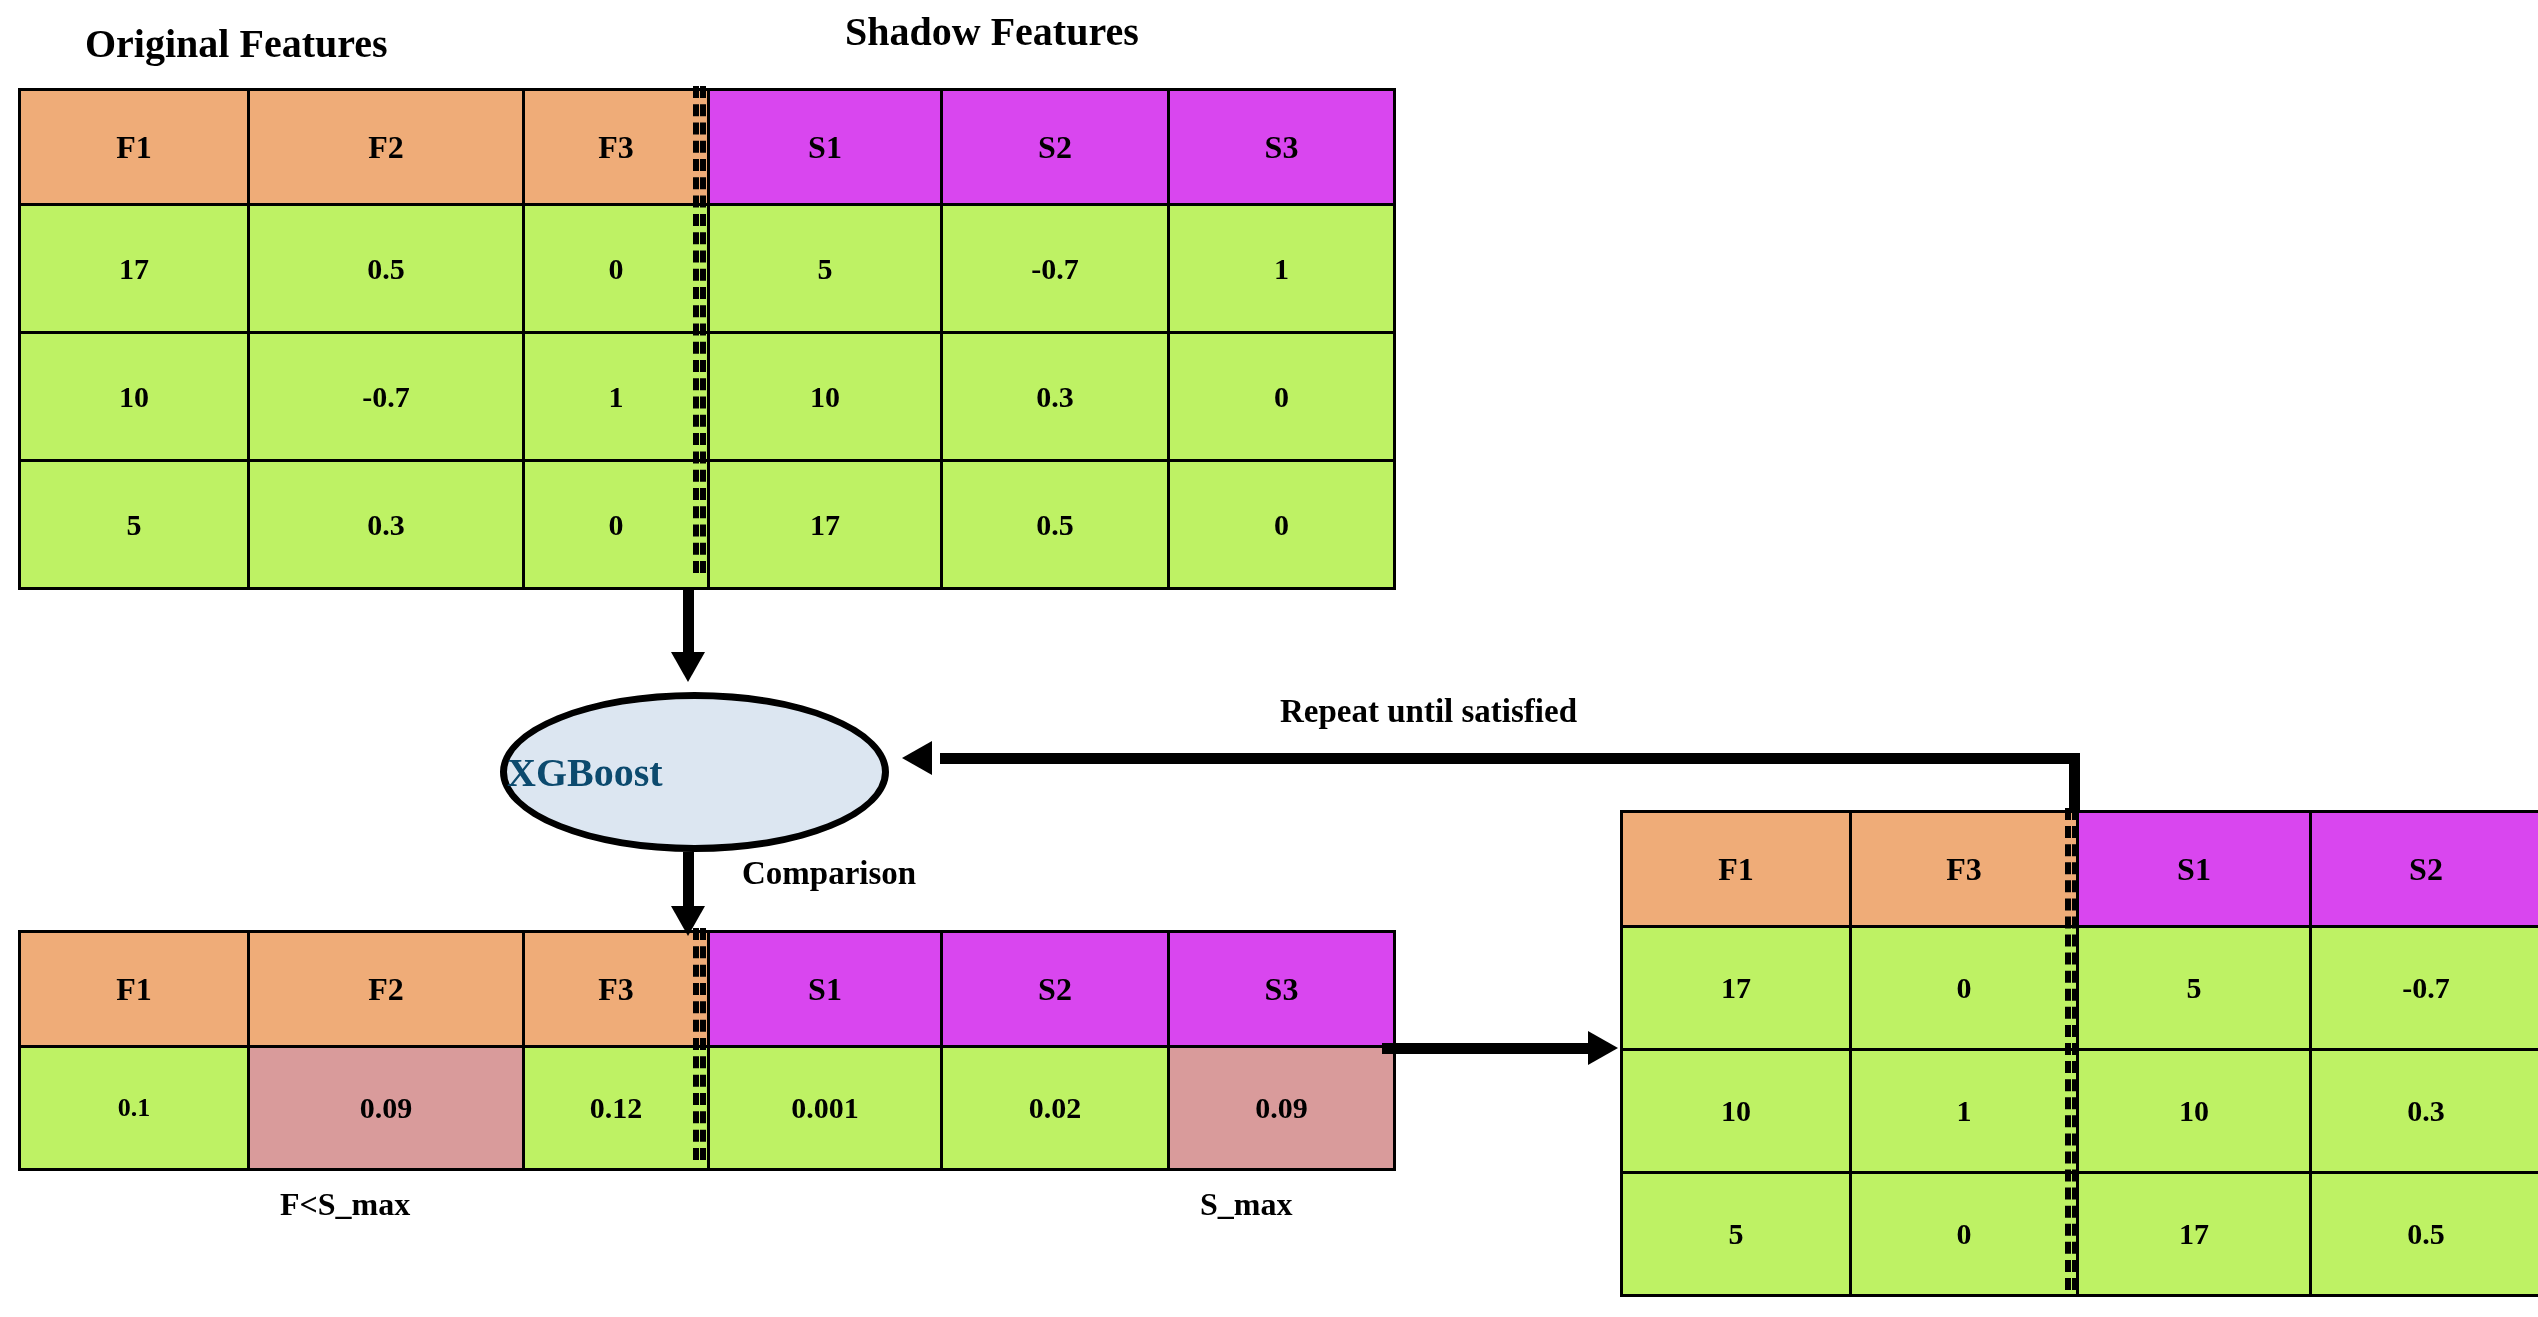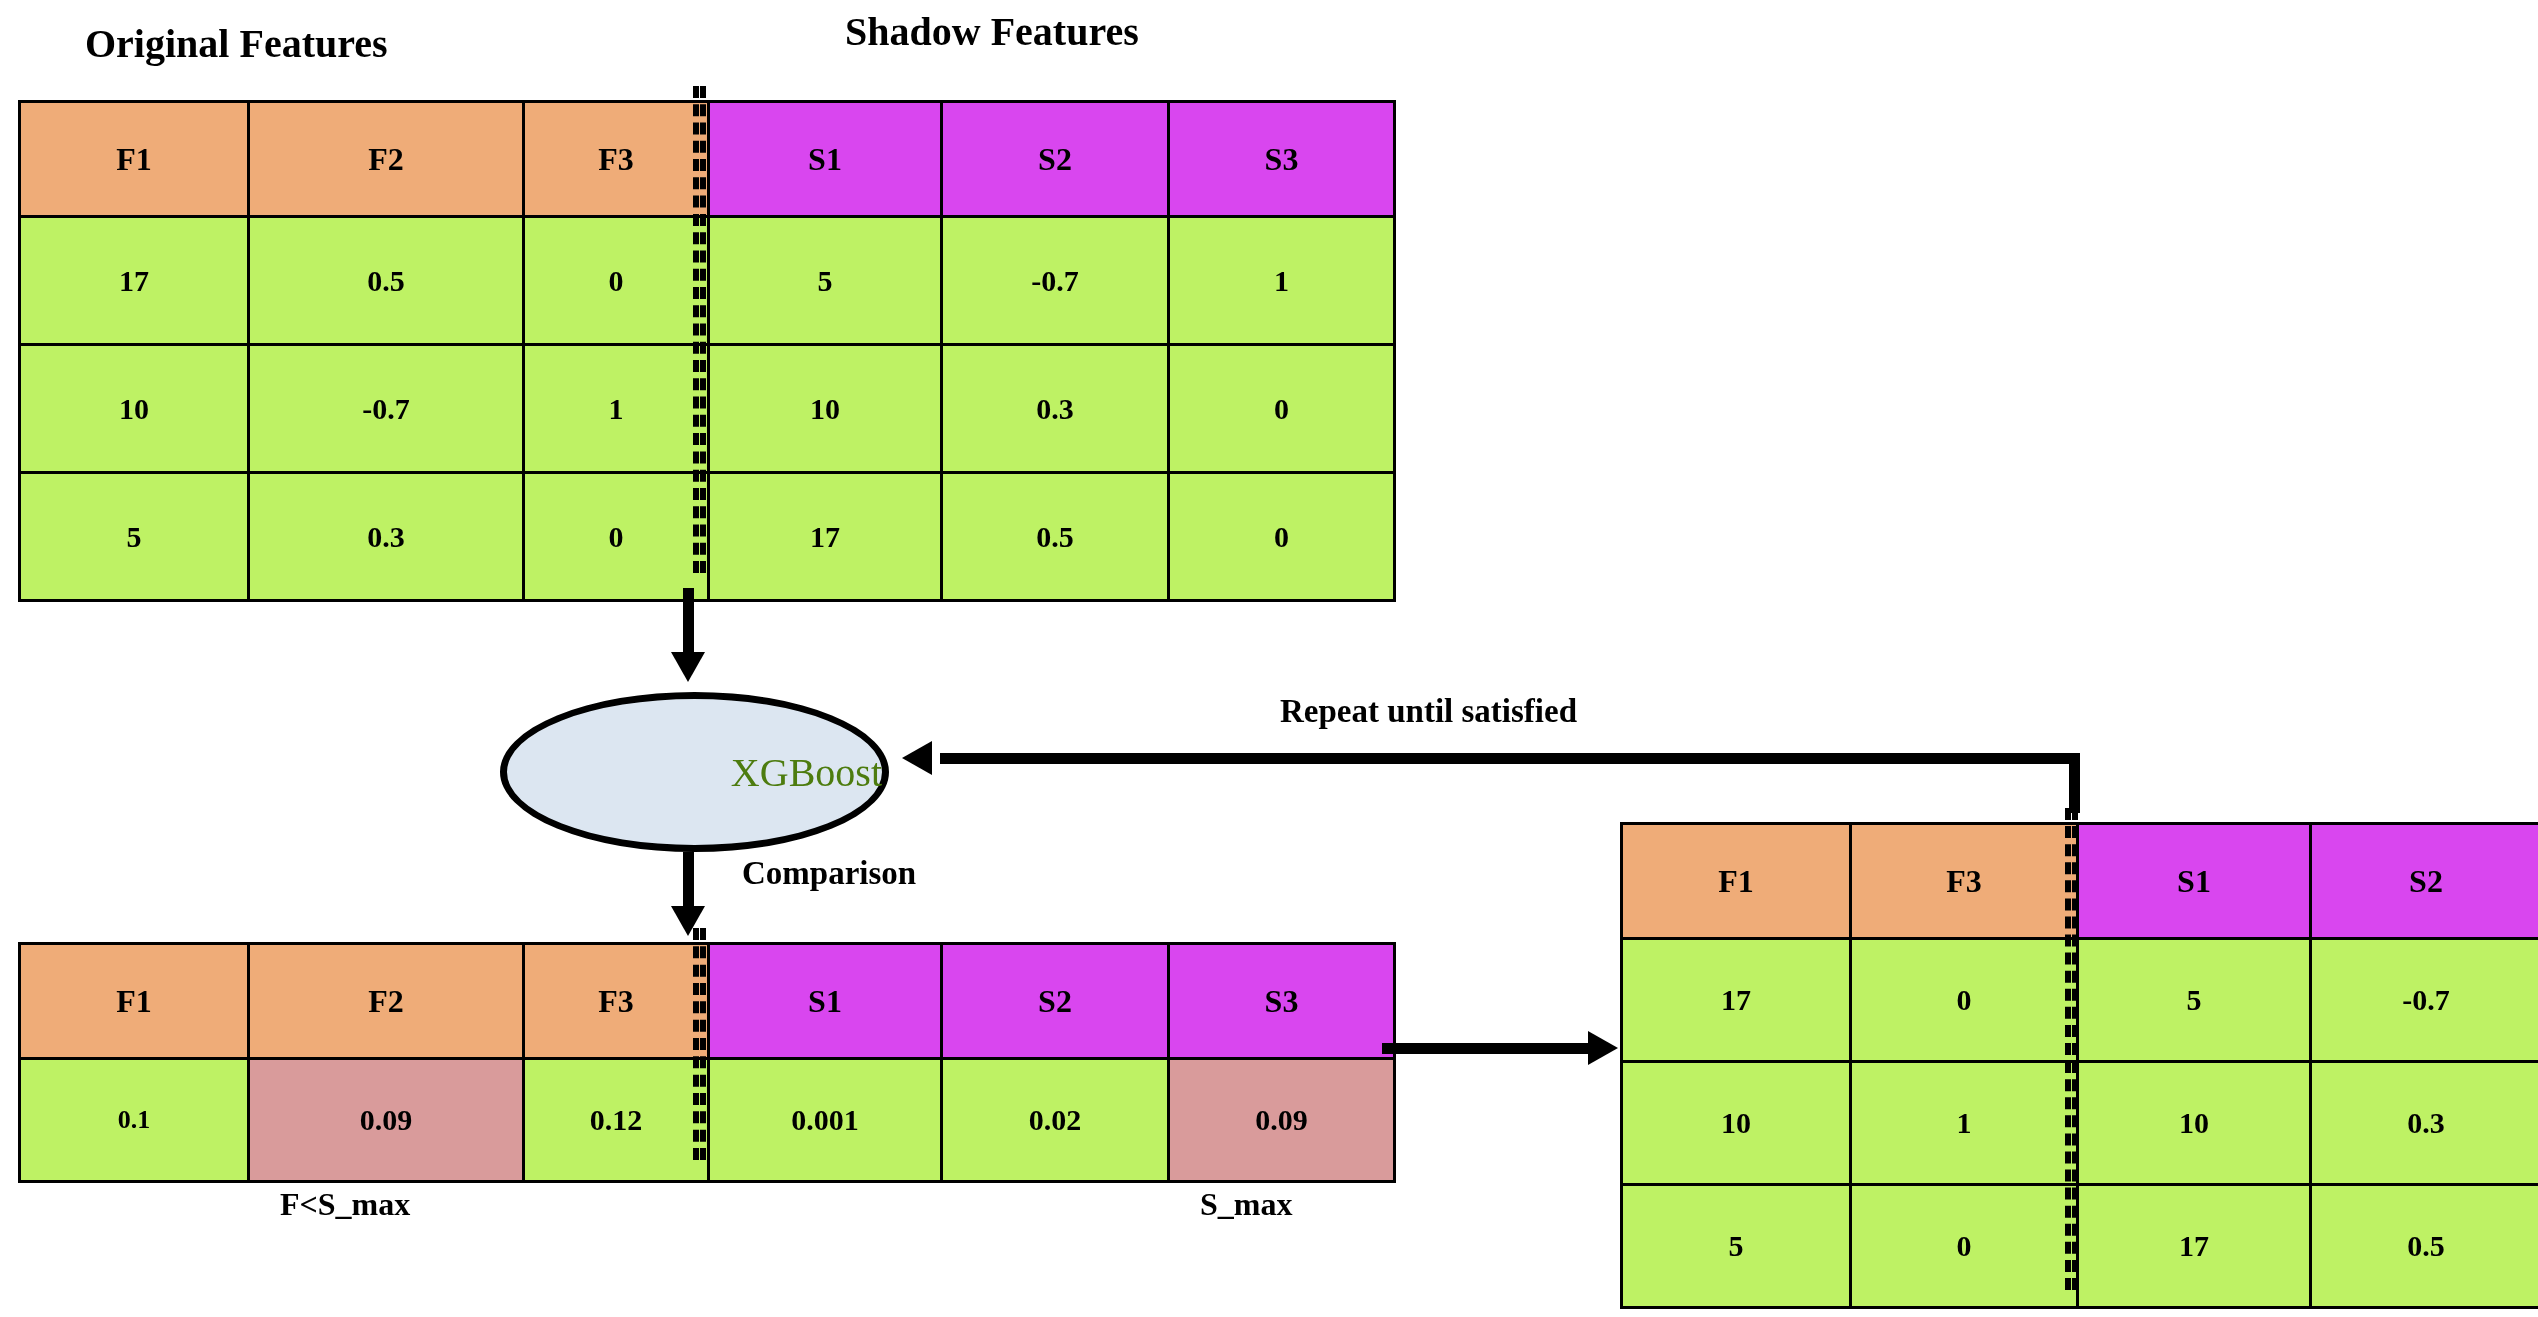--- a/index.html
+++ b/index.html
@@ -2,21 +2,21 @@
 <html><head>
 <meta charset="utf-8">
 <style>
   html,body{margin:0;padding:0;background:#ffffff;}
   body{width:2538px;height:1317px;position:relative;overflow:hidden;
        font-family:"Liberation Serif", serif;}
 
   .canvas{position:absolute;left:0;top:0;width:2538px;height:1317px;}
 
   
-  .tbl{position:absolute;border-collapse:collapse;table-layout:fixed;margin-top:12px;}
+  .tbl{position:absolute;border-collapse:collapse;table-layout:fixed;}
   .tbl td{
     border:3px solid #000;
     text-align:center;
     vertical-align:middle;
     font-weight:bold;
     color:#000;
     background:#bef264;
     font-family:"Liberation Serif", serif;
   }
   .tbl td.hdr-orig{background:#EFAC78;}
@@ -68,23 +68,23 @@
     border-bottom:17px solid transparent;
     border-left:30px solid #000;z-index:5;
   }
 
   
   .ellipse{
     position:absolute;
     background:#DCE6F1;
     border:7px solid #000;
     border-radius:50%;
-    display:flex;align-items:center;justify-content:flex-end;
-    font-family:"Liberation Serif", serif;
-    font-weight:normal;color:#4d7c0f;
+    display:flex;align-items:center;justify-content:flex-start;
+    font-family:"Liberation Serif", serif;
+    font-weight:bold;color:#0c4a6e;
     z-index:4;
   }
 
   .anno{
     position:absolute;
     font-family:"Liberation Serif", serif;
     font-weight:bold;color:#000;white-space:nowrap;
   }
 </style>
 </head>

